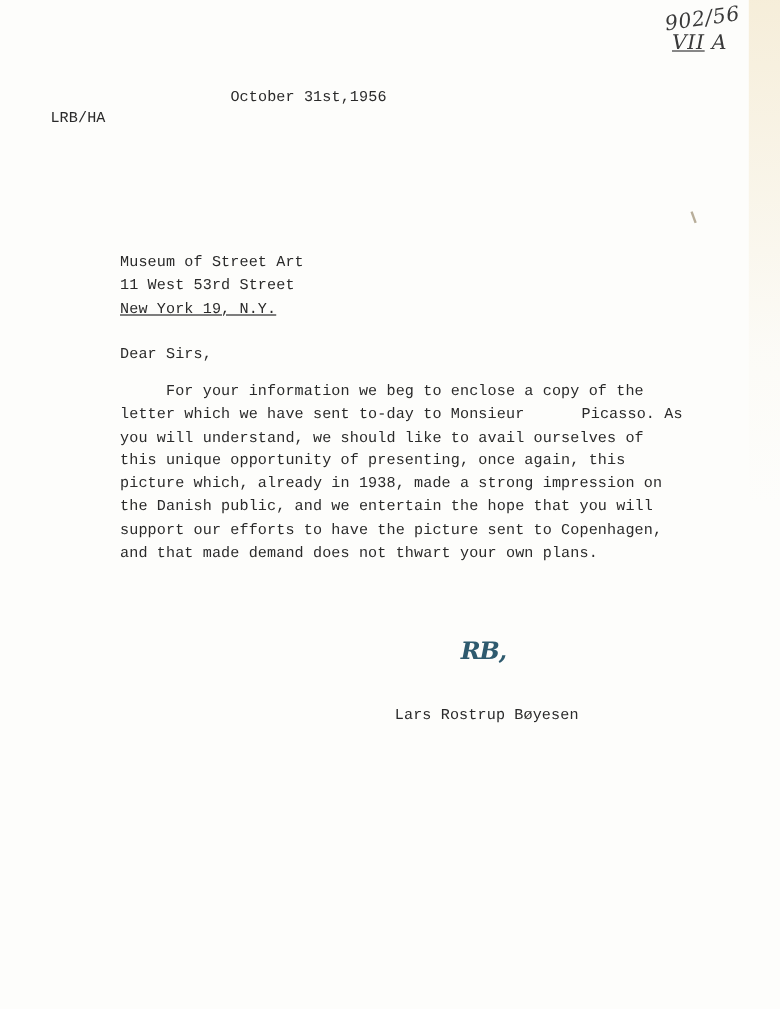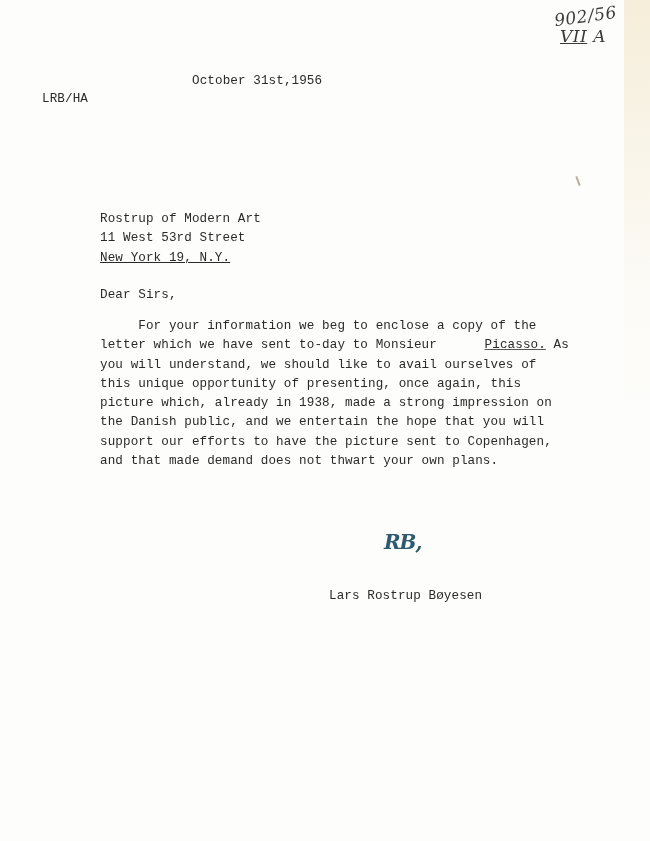--- a/index.html
+++ b/index.html
@@ -55,21 +55,21 @@
     .archive-ref .num {
       display: inline-block;
       transform: rotate(-8deg);
     }
     .date { left: 192px; top: 72px; }
     .ref  { left: 42px;  top: 90px; }
     .addr { left: 100px; top: 210px; }
     .addr .ul { text-decoration: underline; }
     .salutation { left: 100px; top: 286px; }
     .body-text { left: 100px; top: 317px; }
-    .picasso { text-decoration: underline; text-decoration-color: #555; padding-left: 40px; }
+    .picasso { text-decoration-color: #555; padding-left: 40px; }
     .closing { left: 336px; top: 490px; }
     .signature {
       position: absolute;
       left: 384px;
       top: 530px;
       font-family: "DejaVu Serif", serif;
       font-style: italic;
       font-size: 20px;
       font-weight: bold;
       color: #2e5a6e;
@@ -95,21 +95,21 @@
   <div class="mark"></div>
 
   <div class="hand archive-ref">
     <span class="num">902/56</span><span class="roman">VII</span>
     <span>A</span>
   </div>
 
   <div class="tw date">October 31st,1956</div>
   <div class="tw ref">LRB/HA</div>
 
-  <div class="tw addr"><span>Rostrup of Modern Art</span>
+  <div class="tw addr"><span>Museum of Street Art</span>
 <span>11 West 53rd Street</span>
 <span class="ul">New York 19, N.Y.</span></div>
 
   <div class="tw salutation">Dear Sirs,</div>
 
   <div class="tw body-text"><span>     For your information we beg to enclose a copy of the</span>
 <span>letter which we have sent to-day to Monsieur </span><span class="picasso">Picasso.</span><span> As</span>
 <span>you will understand, we should like to avail ourselves of</span>
 <span>this unique opportunity of presenting, once again, this</span>
 <span>picture which, already in 1938, made a strong impression on</span>

